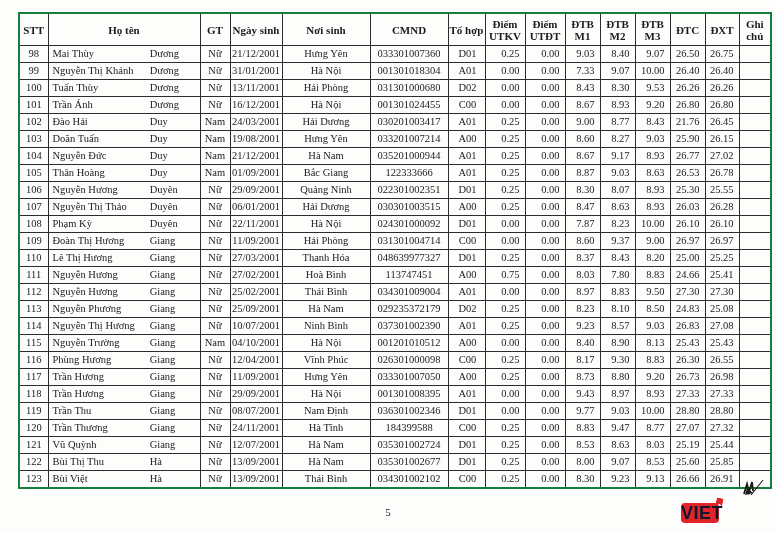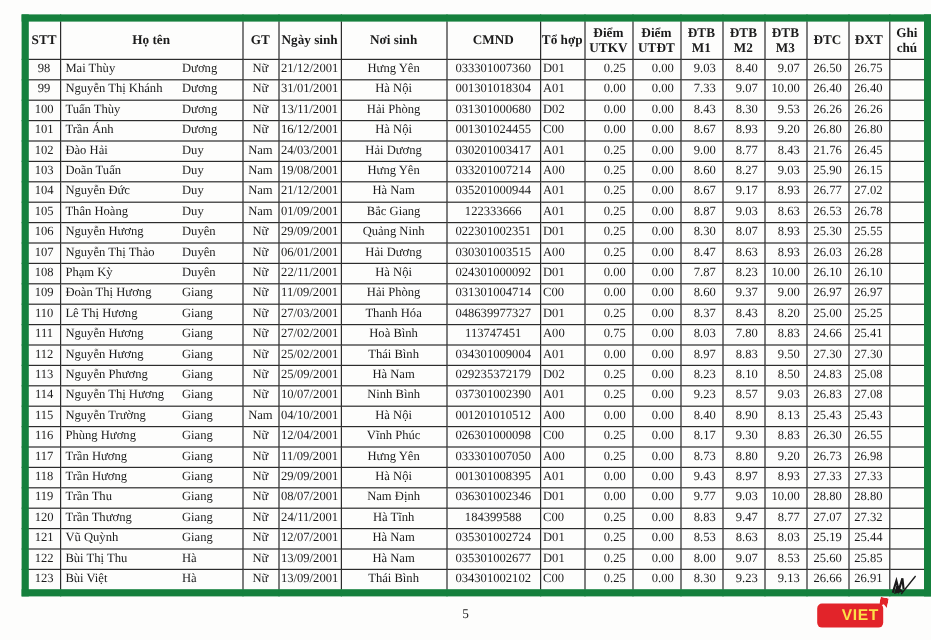--- a/index.html
+++ b/index.html
@@ -10,21 +10,21 @@
     color:#1b1b1b;
     -webkit-font-smoothing:antialiased;
   }
   .sheet{position:absolute;left:0;top:0;width:776px;height:533px;}
 
   table.score-table{
     position:absolute;left:18px;top:12px;
     width:752px;
     border-collapse:collapse;
     table-layout:fixed;
-    border:6px solid #15803d;
+    border:2px solid #15803d;
   }
   .score-table th,.score-table td{
     border:1px solid #2c2c2c;
     padding:0;
     overflow:hidden;
     white-space:nowrap;
   }
   .score-table thead th{
     height:31px;
     font-weight:bold;
@@ -35,36 +35,36 @@
     white-space:pre-line;
   }
   .score-table tbody td{
     height:16px;
     font-size:10.5px;
     line-height:16px;
     vertical-align:middle;
   }
   td.c{text-align:center;}
   td.r{text-align:right;padding-right:5px;}
-  td.l{text-align:left;padding-left:2px;}
+  td.l{text-align:center;padding-left:2px;}
   td.name-cell{position:relative;text-align:left;}
   .name-a{display:inline-block;padding-left:4px;}
   .name-b{position:absolute;left:67%;top:0;text-align:right;}
 
   .page-number{
     position:absolute;left:0;top:506px;width:776px;
     text-align:center;font-size:11px;color:#222;
   }
 
   .viet-logo{
     position:absolute;left:681px;top:503px;width:38px;height:20px;
     background:#e2242a;border-radius:4px;
-    color:#fde047;font-family:"Liberation Sans","DejaVu Sans",sans-serif;
-    font-weight:bold;font-size:13px;letter-spacing:.5px;
-    text-align:center;line-height:20px;padding-left:17px;
+    color:#0f172a;font-family:"Liberation Sans","DejaVu Sans",sans-serif;
+    font-weight:bold;font-size:18px;letter-spacing:.5px;
+    text-align:center;line-height:20px;
   }
   .viet-flag{
     position:absolute;right:-4px;top:-5px;width:7px;height:8px;
     background:#e2242a;
     clip-path:polygon(0 0,100% 0,100% 100%,55% 70%,0 100%);
     transform:rotate(12deg);
   }
   .signature-mark{position:absolute;left:741px;top:474px;width:26px;height:26px;}
 </style>
 </head>

